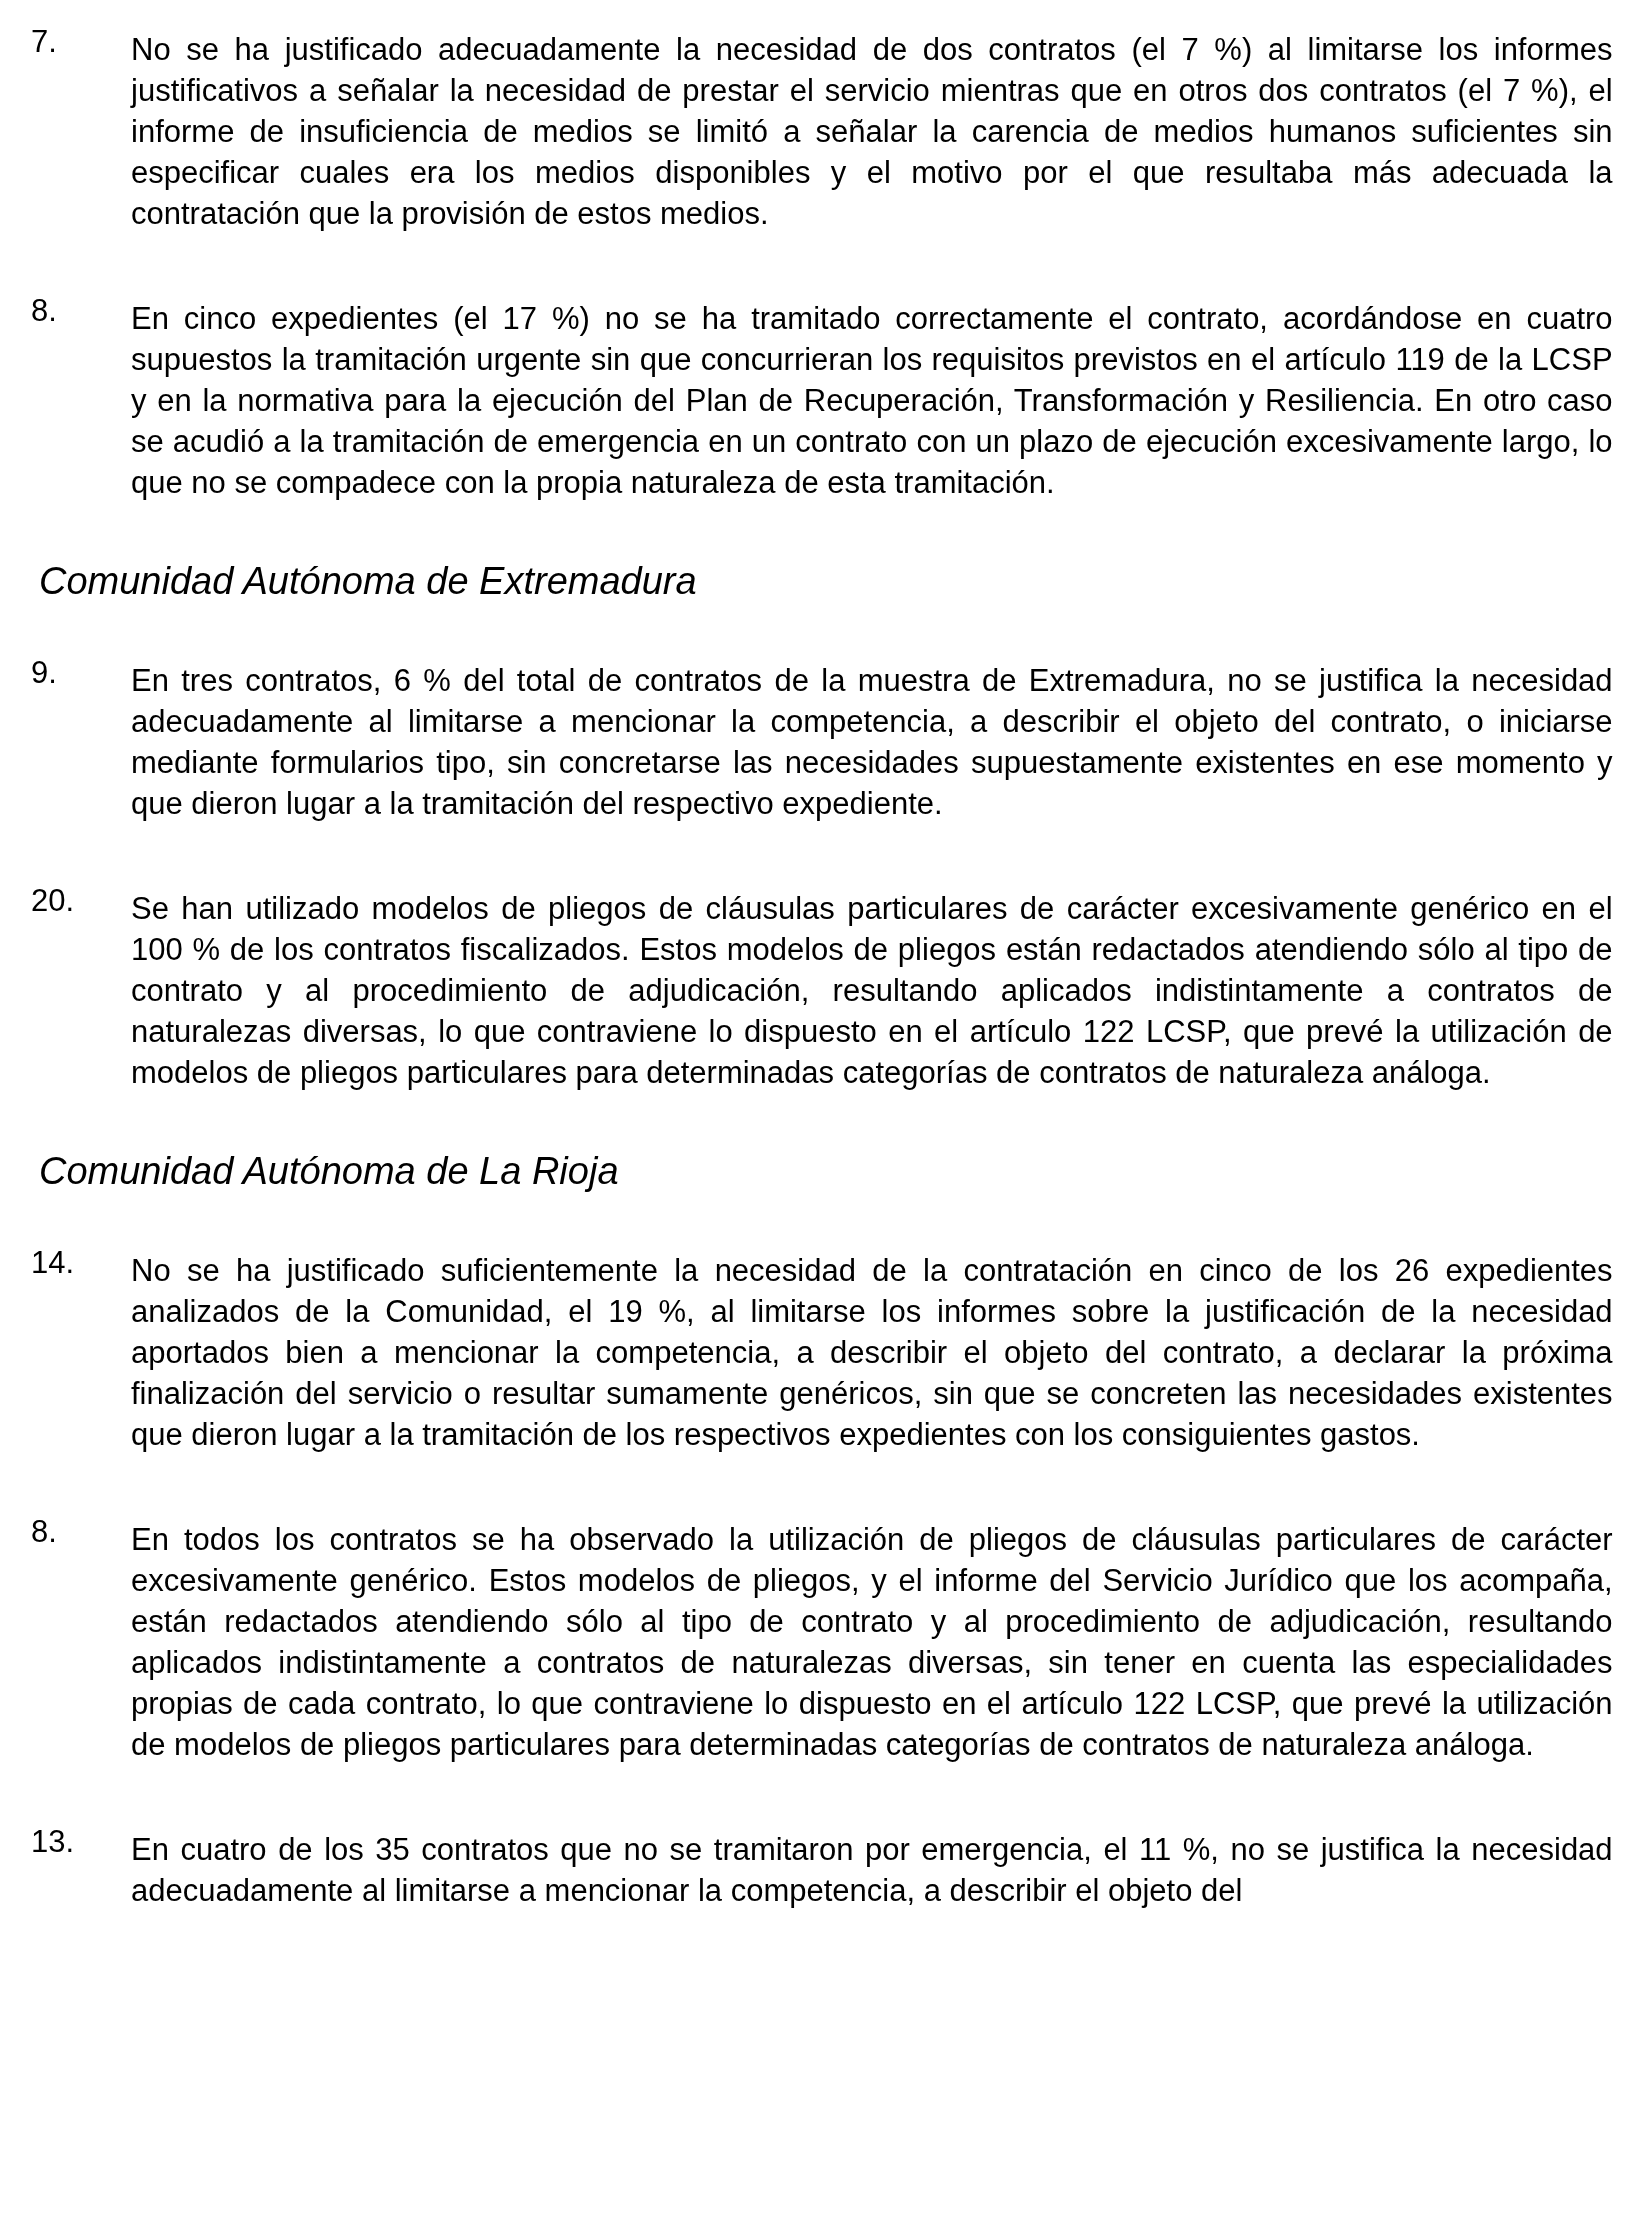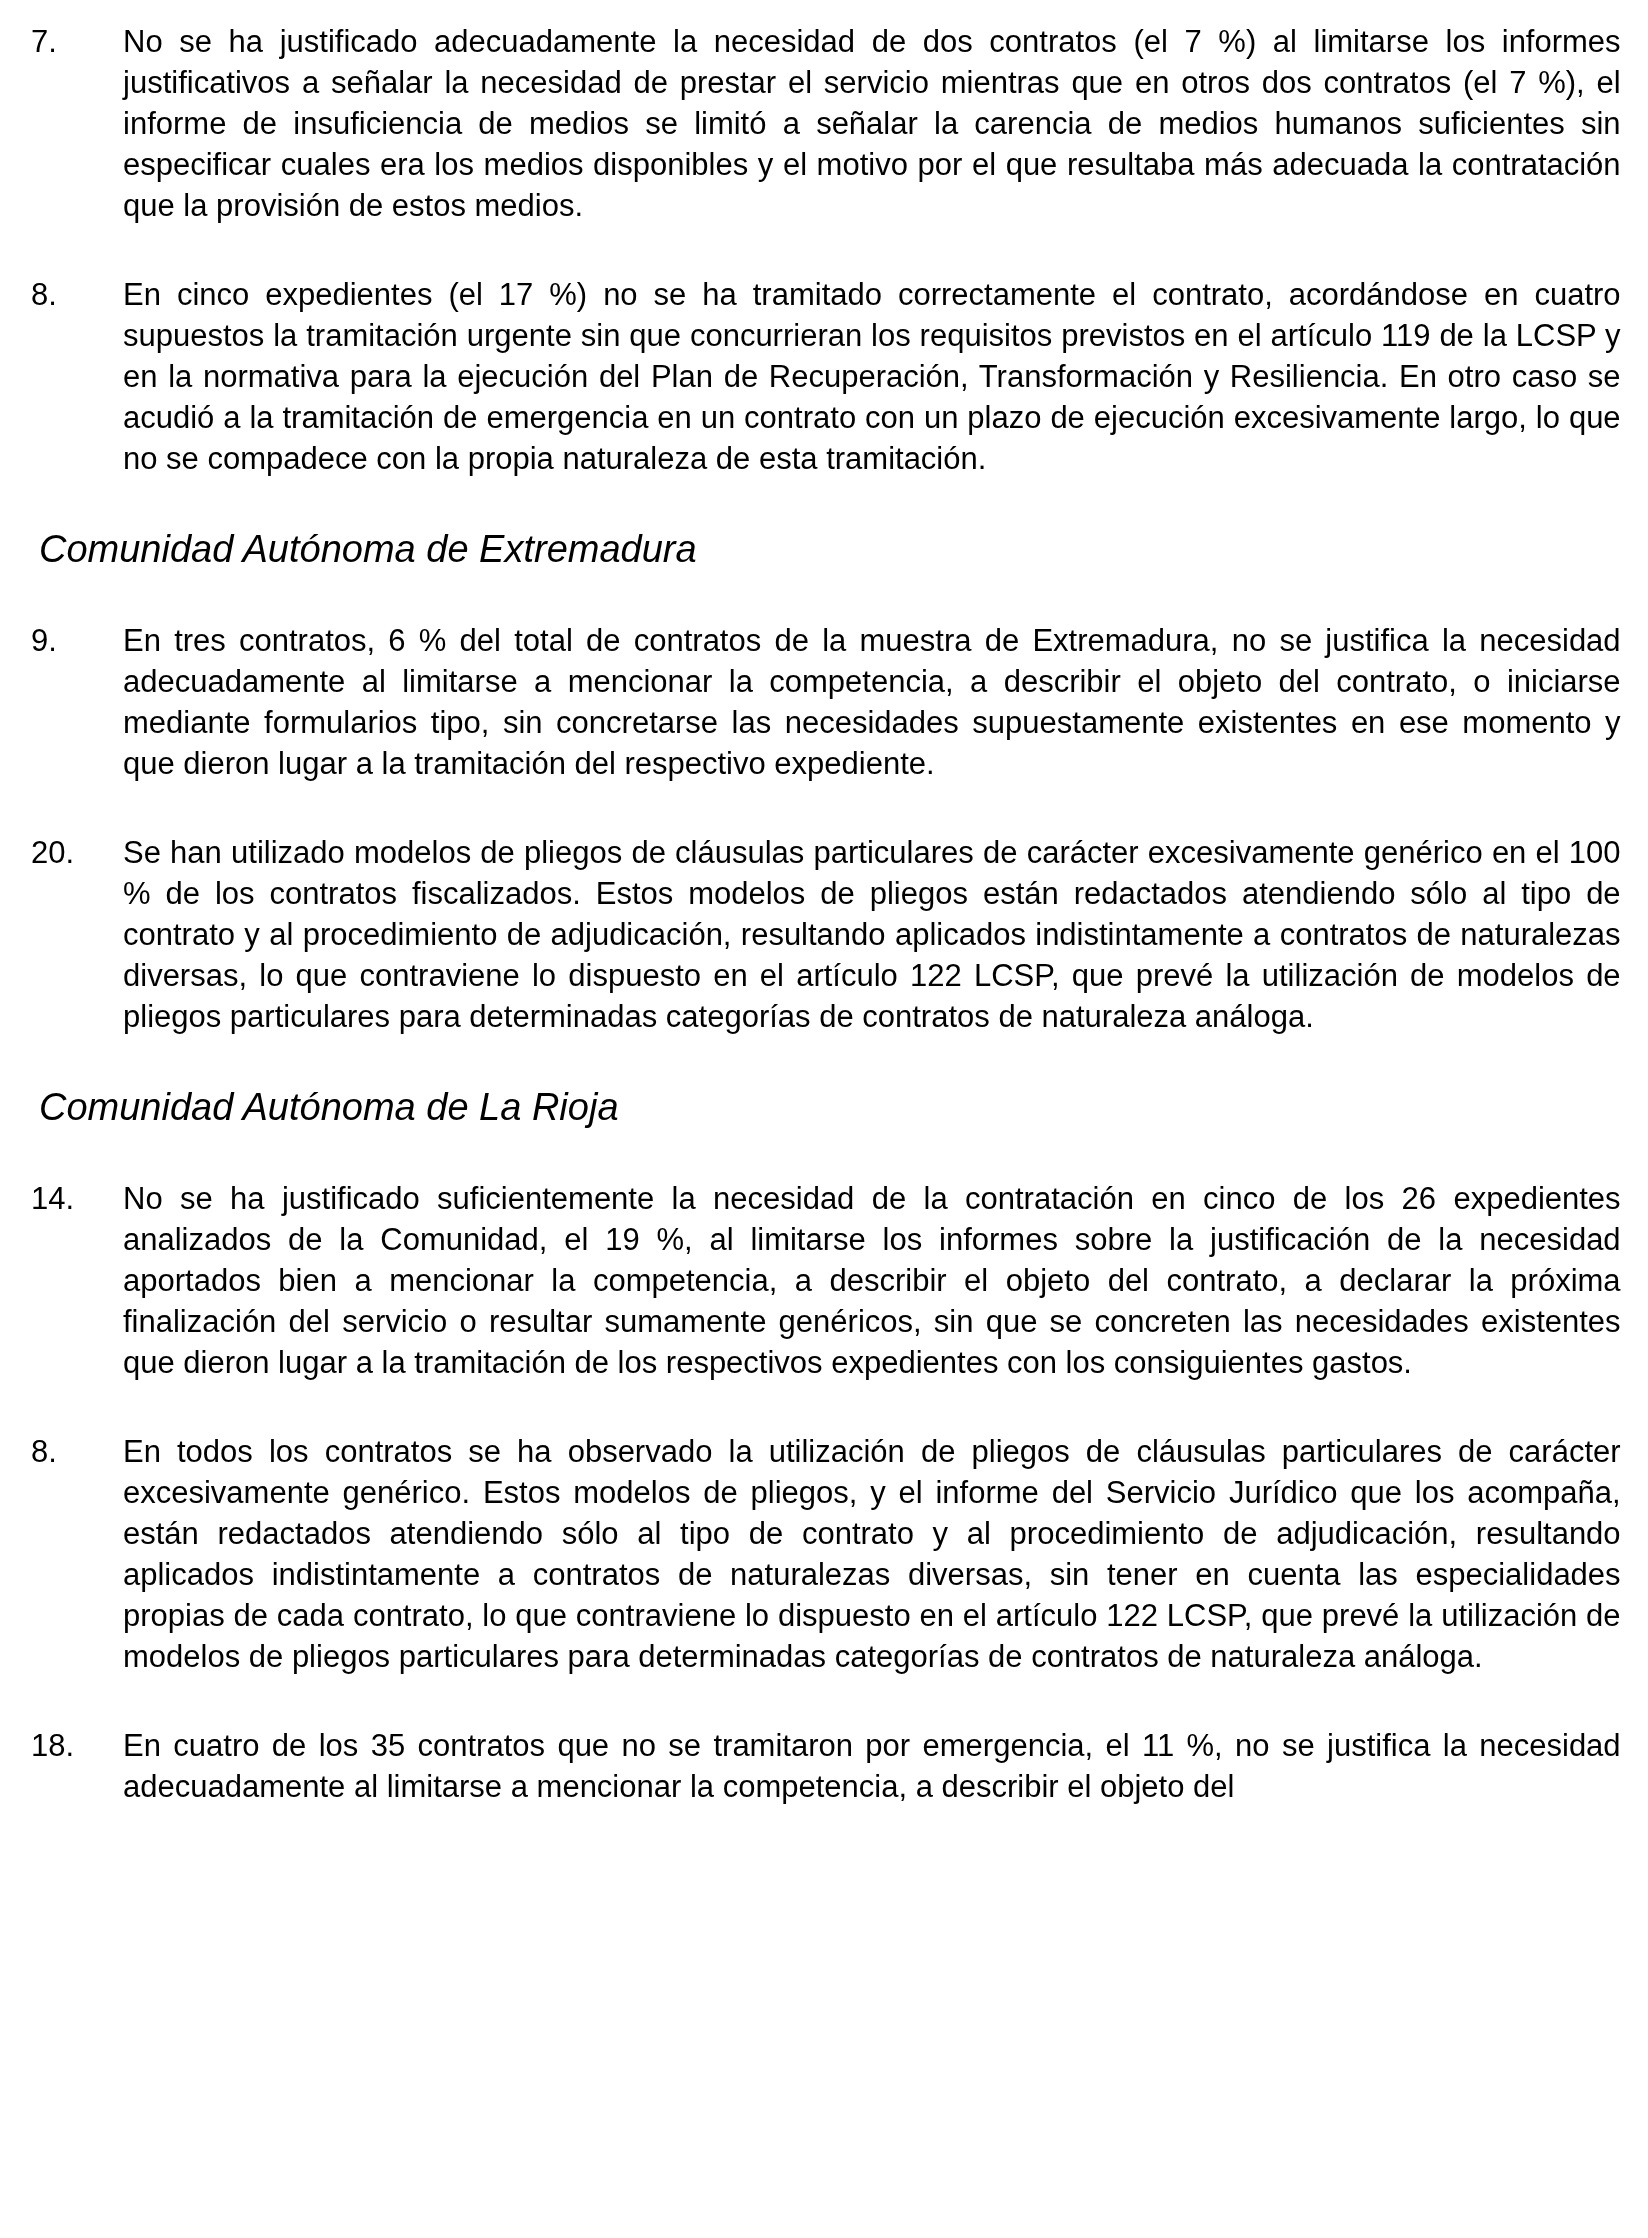--- a/index.html
+++ b/index.html
@@ -24,21 +24,21 @@
     display: flex;
     align-items: flex-start;
     margin: 0 0 48px 0;
   }
   .list-item .num {
     flex: 0 0 92px;
     text-align: left;
   }
   .list-item .body {
     flex: 1 1 auto;
-    margin: 0;
+    margin: 8px;
     text-align: justify;
     text-justify: inter-word;
   }
   .heading {
     font-style: italic;
     font-weight: normal;
     font-size: 38px;
     line-height: 41px;
     margin: 50px 0 50px 8px;
   }
@@ -77,18 +77,18 @@
     <p class="body">No se ha justificado suficientemente la necesidad de la contratación en cinco de los 26 expedientes analizados de la Comunidad, el 19 %, al limitarse los informes sobre la justificación de la necesidad aportados bien a mencionar la competencia, a describir el objeto del contrato, a declarar la próxima finalización del servicio o resultar sumamente genéricos, sin que se concreten las necesidades existentes que dieron lugar a la tramitación de los respectivos expedientes con los consiguientes gastos.</p>
   </div>
 
   <div class="list-item">
     <span class="num">8.</span>
     <p class="body">En todos los contratos se ha observado la utilización de pliegos de cláusulas particulares de carácter excesivamente genérico. Estos modelos de pliegos, y el informe del Servicio Jurídico que los acompaña, están redactados atendiendo sólo al tipo de contrato y al procedimiento de adjudicación, resultando aplicados indistintamente a contratos de naturalezas diversas, sin tener en cuenta las especialidades propias de cada contrato, lo que contraviene lo dispuesto en el artículo 122 LCSP, que prevé la utilización de modelos de pliegos particulares para determinadas categorías de contratos de naturaleza análoga.</p>
   </div>
 
 
   <div class="list-item">
-    <span class="num">18.</span>
+    <span class="num">13.</span>
     <p class="body">En cuatro de los 35 contratos que no se tramitaron por emergencia, el 11 %, no se justifica la necesidad adecuadamente al limitarse a mencionar la competencia, a describir el objeto del</p>
   </div>
 
 </div>
 
 
 </body></html>

